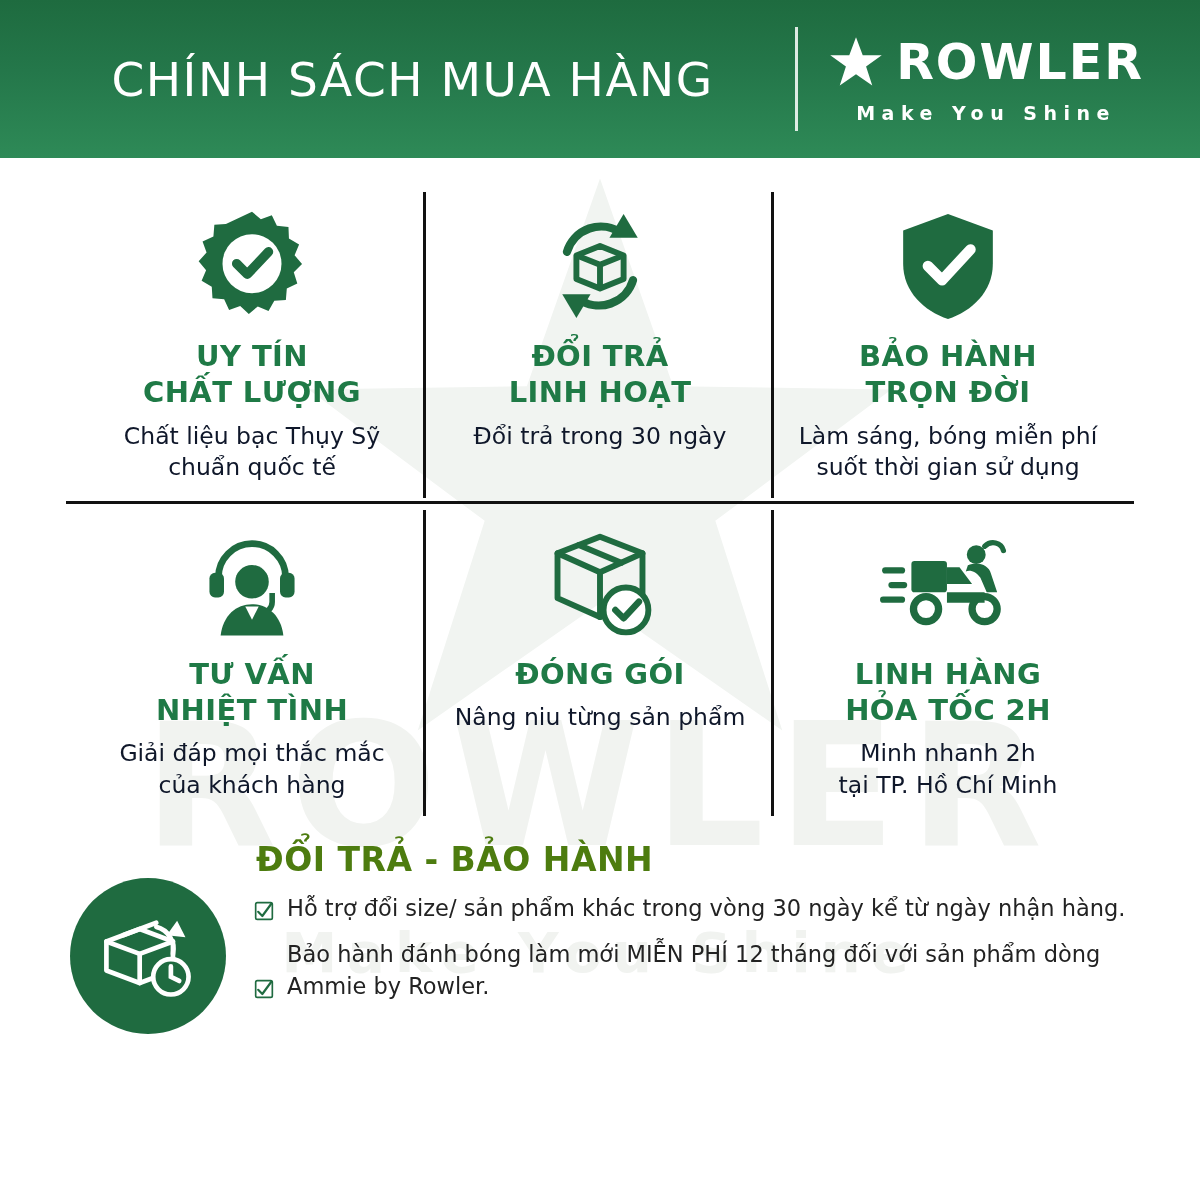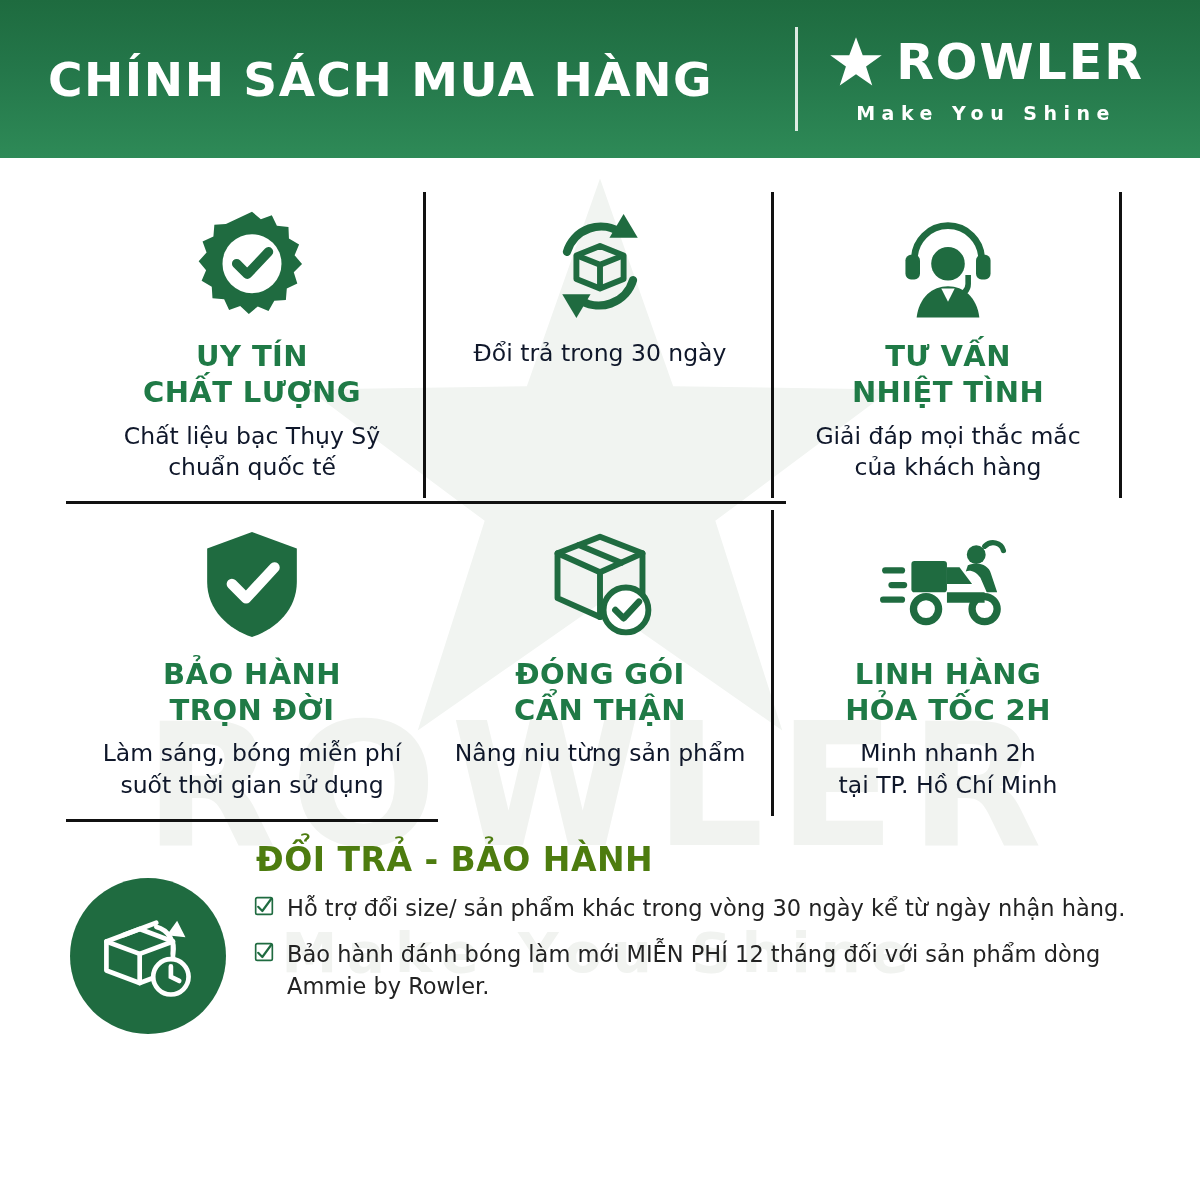--- a/index.html
+++ b/index.html
@@ -55,23 +55,24 @@
     z-index: 3;
     height: 158px;
     background: linear-gradient(180deg,#1e6b3f 0%, #24774a 45%, #2e8a57 100%);
     display: flex;
     align-items: center;
     padding: 0 38px;
   }
   .header-title {
     color: #ffffff;
     font-size: 47px;
-    font-weight: 700;
+    font-weight: 400;
     letter-spacing: 1.5px;
     flex: 1;
+    text-align: center;
     padding-right: 18px;
     padding-left: 10px;
     white-space: nowrap;
   }
   .header-divider {
     width: 3px;
     height: 104px;
     background: rgba(255,255,255,.85);
     margin: 0 30px 0 0;
   }
@@ -181,21 +182,21 @@
     color: #4d7c0f;
     font-size: 33px;
     font-weight: 800;
     letter-spacing: .5px;
     margin-bottom: 14px;
     padding-left: 2px;
   }
   .policy-list { list-style: none; }
   .policy-list li {
     display: flex;
-    align-items: flex-start;
+    align-items: flex-end;
     gap: 13px;
     margin-bottom: 14px;
   }
   .policy-list .tick {
     flex: 0 0 auto;
     margin-top: 3px;
   }
   .policy-list .txt {
     color: #222222;
     font-size: 22.5px;
@@ -258,22 +259,43 @@
           </g>
           <polygon points="70,6 82,26 58,26" fill="#1f6b40"></polygon>
           <polygon points="30,94 18,74 42,74" fill="#1f6b40"></polygon>
           <g stroke="#1f6b40" stroke-width="5" fill="none" stroke-linejoin="round">
             <path d="M50 33 L70 41 L70 61 L50 69 L30 61 L30 41 Z"></path>
             <path d="M30 41 L50 49 L70 41"></path>
             <path d="M50 49 L50 69"></path>
           </g>
         </svg>
       </div>
+      <h3>
+        <span>ĐỔI TRẢ</span><br>
+        <span>LINH HOẠT</span>
+      </h3>
       <p>
         <span>Đổi trả trong 30 ngày</span>
+      </p>
+    </div>
+
+    <div class="cell b-bottom">
+      <div class="icon-wrap">
+        <svg width="118" height="118" viewBox="0 0 100 100" aria-hidden="true">
+          <path d="M50 6 L88 20 V48 C88 72 70 88 50 95 C30 88 12 72 12 48 V20 Z" fill="#1f6b40"></path>
+          <path d="M33 50 l12 12 24-26" fill="none" stroke="#ffffff" stroke-width="9" stroke-linecap="round" stroke-linejoin="round"></path>
+        </svg>
+      </div>
+      <h3>
+        <span>BẢO HÀNH</span><br>
+        <span>TRỌN ĐỜI</span>
+      </h3>
+      <p>
+        <span>Làm sáng, bóng miễn phí</span><br>
+        <span>suốt thời gian sử dụng</span>
       </p>
     </div>
 
     <div class="cell b-right row2">
       <div class="icon-wrap">
         <svg width="112" height="112" viewBox="0 0 100 100" aria-hidden="true">
           <g fill="#1f6b40">
             <path d="M20 44 a30 30 0 0 1 60 0" fill="none" stroke="#1f6b40" stroke-width="6"></path>
             <rect x="12" y="40" width="13" height="22" rx="5"></rect>
             <rect x="75" y="40" width="13" height="22" rx="5"></rect>
@@ -287,53 +309,35 @@
       <h3>
         <span>TƯ VẤN</span><br>
         <span>NHIỆT TÌNH</span>
       </h3>
       <p>
         <span>Giải đáp mọi thắc mắc</span><br>
         <span>của khách hàng</span>
       </p>
     </div>
 
-    <div class="cell b-bottom">
-      <div class="icon-wrap">
-        <svg width="118" height="118" viewBox="0 0 100 100" aria-hidden="true">
-          <path d="M50 6 L88 20 V48 C88 72 70 88 50 95 C30 88 12 72 12 48 V20 Z" fill="#1f6b40"></path>
-          <path d="M33 50 l12 12 24-26" fill="none" stroke="#ffffff" stroke-width="9" stroke-linecap="round" stroke-linejoin="round"></path>
-        </svg>
-      </div>
-      <h3>
-        <span>BẢO HÀNH</span><br>
-        <span>TRỌN ĐỜI</span>
-      </h3>
-      <p>
-        <span>Làm sáng, bóng miễn phí</span><br>
-        <span>suốt thời gian sử dụng</span>
-      </p>
-    </div>
-
     <div class="cell b-right row2">
       <div class="icon-wrap">
         <svg width="118" height="118" viewBox="0 0 100 100" aria-hidden="true">
           <g fill="none" stroke="#1f6b40" stroke-width="5" stroke-linejoin="round" stroke-linecap="round">
             <path d="M50 10 L86 24 L86 62 L50 78 L14 62 L14 24 Z"></path>
             <path d="M14 24 L50 40 L86 24"></path>
             <path d="M50 40 L50 78"></path>
             <path d="M32 17 L68 32"></path>
           </g>
           <circle cx="72" cy="72" r="19" fill="#ffffff" stroke="#1f6b40" stroke-width="5"></circle>
           <path d="M63 72 l7 7 13-14" fill="none" stroke="#1f6b40" stroke-width="5.5" stroke-linecap="round" stroke-linejoin="round"></path>
         </svg>
       </div>
       <h3>
         <span>ĐÓNG GÓI</span><br>
-        <span>CẨN THẬN</span>
       </h3>
       <p>
         <span>Nâng niu từng sản phẩm</span>
       </p>
     </div>
 
     <div class="cell row2">
       <div class="icon-wrap">
         <svg width="136" height="112" viewBox="0 0 130 100" aria-hidden="true">
           <g fill="#1f6b40">

